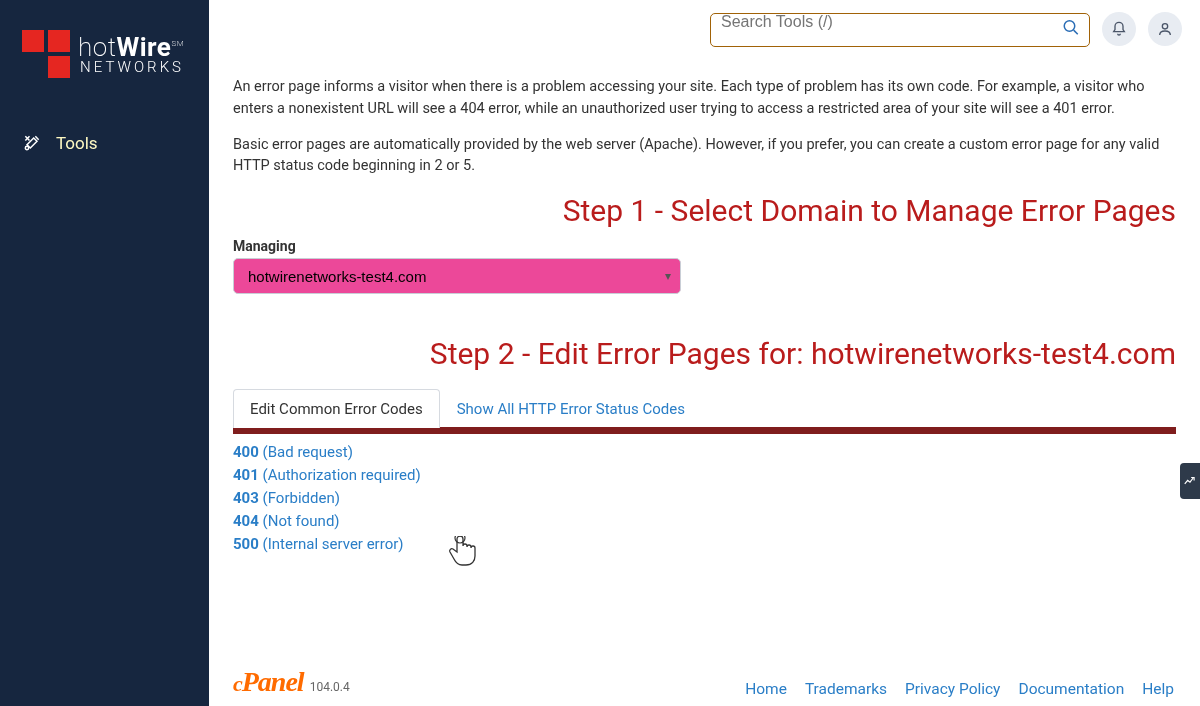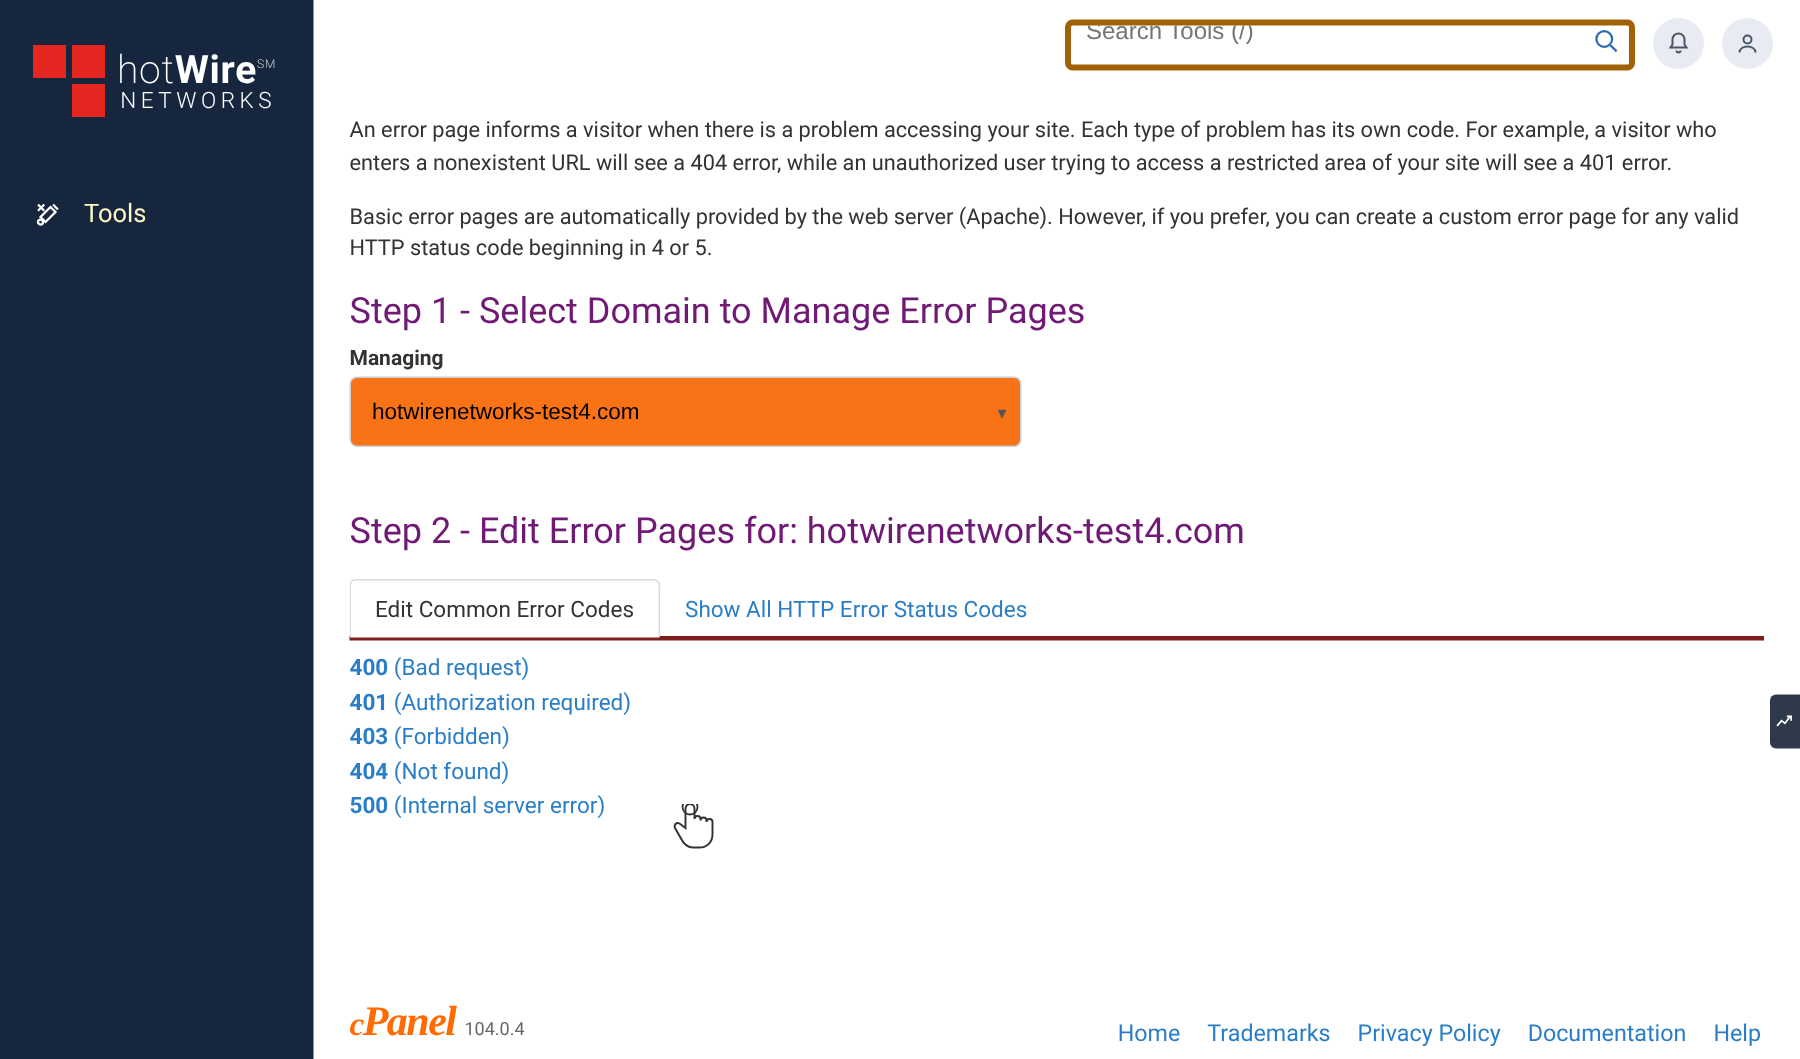--- a/index.html
+++ b/index.html
@@ -19,34 +19,34 @@
 .brand-text .sm { font-size: 8px; vertical-align: super; }
 .brand-text .line2 { font-size: 15px; letter-spacing: 3px; font-weight: 300; text-align: right; }
 
 .nav-item { display: flex; align-items: center; gap: 14px; padding: 10px 22px; color: #fef9c3; font-size: 17px; cursor: pointer; }
 .nav-item svg { flex-shrink: 0; }
 
 
 .main { flex: 1; display: flex; flex-direction: column; min-width: 0; }
 .topbar { height: 58px; display: flex; align-items: center; justify-content: flex-end; padding: 0 18px; gap: 12px; }
 .search-wrap { position: relative; width: 380px; }
-.search-input { width: 100%; height: 34px; border: 4px solid #a16207; border-radius: 5px; padding: 4px 36px 20px 10px; font-size: 16px; color: #4c1d95; }
+.search-input { width: 100%; height: 34px; border: 1px solid #a16207; border-radius: 5px; padding: 4px 36px 20px 10px; font-size: 16px; color: #4c1d95; }
 .search-btn { position: absolute; right: 6px; top: 50%; transform: translateY(-50%); color: #2a6db5; background: none; border: none; cursor: pointer; padding: 4px; }
 .icon-btn { width: 34px; height: 34px; border-radius: 50%; background: #e8ecf2; border: none; display: flex; align-items: center; justify-content: center; cursor: pointer; color: #4a5568; }
 
 .content { padding: 18px 24px 10px 24px; flex: 1; }
 h1.page-title { font-size: 38px; font-weight: 400; color: #4e5461; margin-bottom: 22px; }
 .intro p { font-size: 14.5px; color: #333; line-height: 1.5; margin-bottom: 14px; }
-h2.step { font-size: 24px; font-weight: 400; color: #701a75; margin-top: 16px; margin-bottom: 10px; }
+h2.step { font-size: 30px; font-weight: 400; color: #b91c1c; margin-top: 16px; margin-bottom: 10px; text-align: right; }
 .field-label { font-weight: 700; font-size: 14px; margin-bottom: 4px; display: block; }
 .select-wrap { position: relative; width: 448px; }
-.domain-select { width: 100%; height: 47px; border: 1px solid #c9ced6; border-radius: 5px; padding: 4px 30px 4px 14px; font-size: 15px; background: #f97316; appearance: none; cursor: pointer; }
+.domain-select { width: 100%; height: 36px; border: 1px solid #c9ced6; border-radius: 5px; padding: 4px 30px 4px 14px; font-size: 15px; background: #ec4899; appearance: none; cursor: pointer; }
 .select-caret { position: absolute; right: 10px; top: 50%; transform: translateY(-50%); pointer-events: none; color: #555; font-size: 12px; }
 
-.tabs { display: flex; border-bottom: 3px solid #7f1d1d; margin-top: 18px; }
+.tabs { display: flex; border-bottom: 7px solid #7f1d1d; margin-top: 18px; }
 .tab { padding: 10px 16px; font-size: 15px; cursor: pointer; border: 1px solid transparent; border-bottom: none; border-radius: 4px 4px 0 0; margin-bottom: -1px; }
 .tab.active { border-color: #d6dae0; background: #fff; color: #333; }
 .tab.inactive { color: #2a7ec7; }
 .tab-desc { font-size: 14px; color: #333; margin-top: 10px; }
 .err-list { list-style: none; margin-top: 8px; }
 .err-list li { margin: 4px 0; }
 .err-list a { color: #2a7ec7; text-decoration: none; font-size: 15px; }
 .err-list a b { font-weight: 700; }
 
 .footer { display: flex; justify-content: space-between; align-items: flex-end; padding: 0 26px 8px 24px; }
@@ -110,21 +110,21 @@
         <svg width="16" height="16" viewBox="0 0 24 24" fill="none" stroke="currentColor" stroke-width="2">
             <circle cx="12" cy="8" r="4"></circle>
             <path d="M4 21c0-4 4-6 8-6s8 2 8 6"></path>
           </svg>
       </button>
     </div>
 
     <div class="content">
       <div class="intro">
         <p>An error page informs a visitor when there is a problem accessing your site. Each type of problem has its own code. For example, a visitor who enters a nonexistent URL will see a 404 error, while an unauthorized user trying to access a restricted area of your site will see a 401 error.</p>
-        <p>Basic error pages are automatically provided by the web server (Apache). However, if you prefer, you can create a custom error page for any valid HTTP status code beginning in 4 or 5.</p>
+        <p>Basic error pages are automatically provided by the web server (Apache). However, if you prefer, you can create a custom error page for any valid HTTP status code beginning in 2 or 5.</p>
       </div>
 
       <h2 class="step">Step 1 - Select Domain to Manage Error Pages</h2>
       <label class="field-label">Managing</label>
       <div class="select-wrap">
         <select class="domain-select">
           <option>hotwirenetworks-test4.com</option>
         </select>
         <span class="select-caret">▾</span>
       </div>

